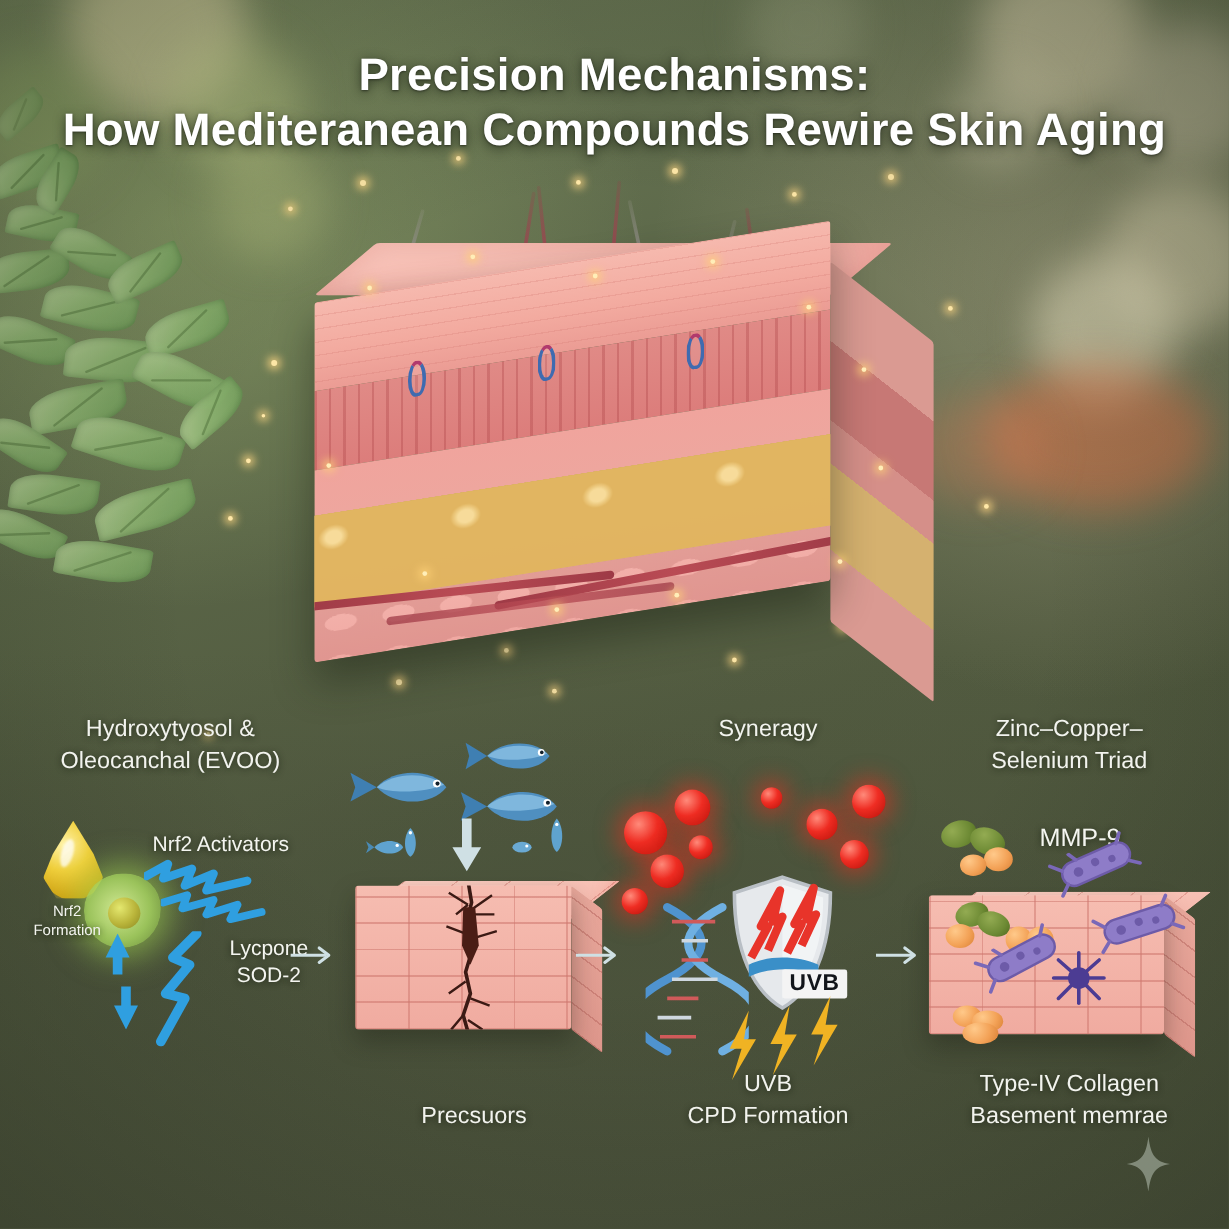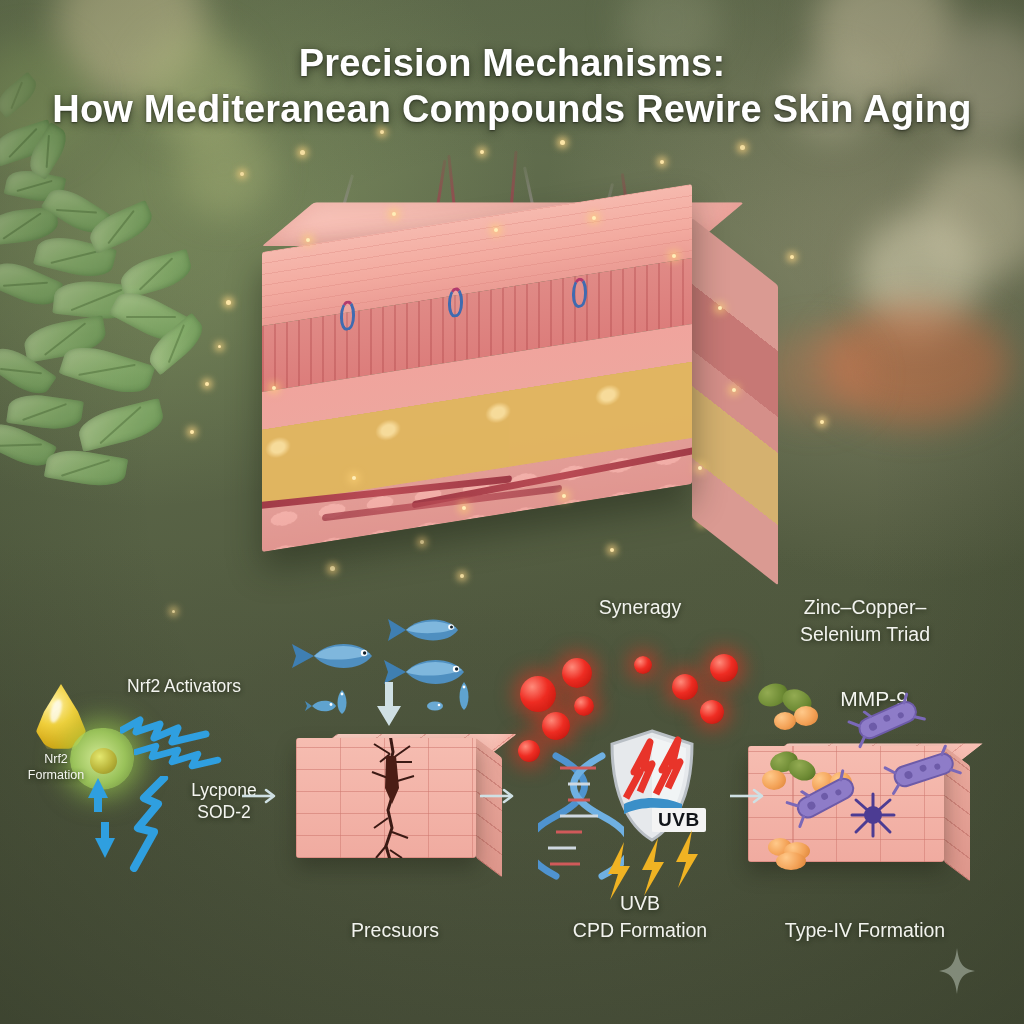--- a/index.html
+++ b/index.html
@@ -141,21 +141,21 @@
     position: absolute; width: 4px; height: 4px; border-radius: 50%;
     background: #ffeeb8; box-shadow: 0 0 8px 3px rgba(255,211,120,.9);
   }
 
   
   #panels { position: absolute; left: 0; right: 0; top: 580px; height: 420px; z-index: 25; }
   .panel { position: absolute; top: 0; height: 420px; }
   .p1 { left: 8px;   width: 268px; }
   .p2 { left: 276px; width: 238px; }
   .p3 { left: 514px; width: 252px; }
-  .p4 { left: 740px; width: 250px; }
+  .p4 { left: 766px; width: 250px; }
 
   .panel-title, .panel-caption {
     position: absolute; left: 0; right: 0; text-align: center;
     color: #f2f3ee; font-size: 19.5px; line-height: 1.38;
     text-shadow: 0 1px 5px rgba(25,32,18,.8);
   }
   .panel-title { top: 14px; }
   .panel-caption { bottom: 56px; }
 
   .mini-label {
@@ -364,33 +364,37 @@
   <div class="sparkle-gold" style="left:466px;top:290px;"></div>
   <div class="sparkle-gold" style="left:120px;top:300px;"></div>
   <div class="sparkle-gold" style="left:230px;top:330px;"></div>
   <div class="sparkle-gold" style="left:330px;top:318px;"></div>
   <div class="sparkle-gold" style="left:40px;top:210px;"></div>
 </div>
 
 <div id="panels">
 
   <div class="panel p1">
+    <div class="panel-title">
+      <div>Hydroxytyosol &amp;</div>
+      <div>Oleocanchal (EVOO)</div>
+    </div>
 
     <div class="oil-drop" style="left:28px;top:104px;"></div>
 
     <div class="cell-green" style="left:62px;top:148px;">
       <div class="cell-nucleus"></div>
     </div>
 
     <div class="mini-label small" style="left:8px;top:172px;width:80px;">
       <div>Nrf2</div>
       <div>Formation</div>
     </div>
 
-    <div class="mini-label" style="left:96px;top:96px;width:160px;">Nrf2 Activators</div>
+    <div class="mini-label" style="left:96px;top:113px;width:160px;">Nrf2 Activators</div>
 
     <div class="mini-label" style="left:156px;top:200px;width:120px;">
       <div>Lycpone</div>
       <div>SOD-2</div>
     </div>
 
     <div class="bolt" style="left:112px;top:136px;">
       <svg width="90" height="40" viewBox="0 0 90 40">
         <polyline points="2,14 20,4 16,16 40,8 34,22 58,12 52,26 86,18" fill="none" stroke="#2f9fe0" stroke-width="7" stroke-linejoin="round" stroke-linecap="round"></polyline>
       </svg>
@@ -658,21 +662,22 @@
           <line x1="23" y1="23" x2="23" y2="44"></line>
             <line x1="23" y1="23" x2="6" y2="40"></line>
           <line x1="23" y1="23" x2="2" y2="23"></line>
             <line x1="23" y1="23" x2="6" y2="8"></line>
         </g>
         <circle cx="23" cy="23" r="9" fill="#4c3c93"></circle>
       </svg>
     </div>
 
     <div class="panel-caption">
-      <div>Type-IV Formation</div>
+      <div>Type-IV Collagen</div>
+      <div>Basement memrae</div>
     </div>
   </div>
 </div>
 
 <div id="watermark">
   <svg width="38" height="46" viewBox="0 0 38 46">
     <path d="M19 0 C21 16, 25 21, 37 23 C25 25, 21 30, 19 46 C17 30, 13 25, 1 23 C13 21, 17 16, 19 0 Z" fill="#a9b3a4"></path>
   </svg>
 </div>
 

